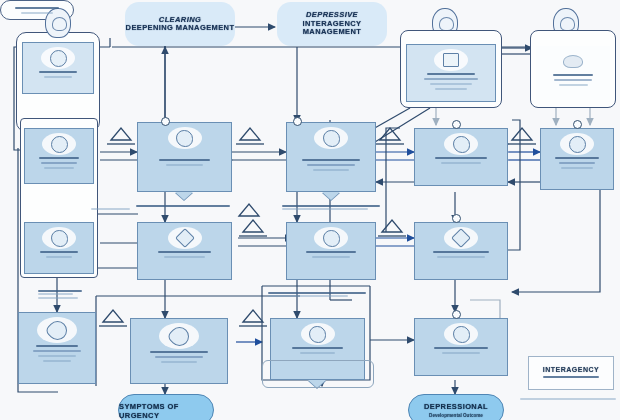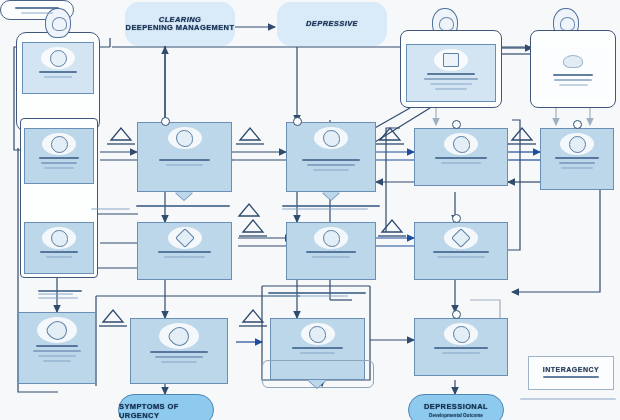--- a/index.html
+++ b/index.html
@@ -191,20 +191,21 @@
       <path d="M500,352 L500,300 L470,300" stroke="#9fb0c0"></path>
     </g>
   </svg>
 
   <div class="hpill" style="left:125px;top:2px;width:110px;height:44px;">
     <div class="l1">CLEARING</div>
     <div class="l2">DEEPENING MANAGEMENT</div>
   </div>
   <div class="hpill" style="left:277px;top:2px;width:110px;height:44px;">
     <div class="l1">DEPRESSIVE</div>
+    <div class="l2">INTERAGENCY MANAGEMENT</div>
   </div>
 
   <div class="wrap" style="left:16px;top:32px;width:84px;height:100px;"></div>
   <div class="wrap" style="left:20px;top:118px;width:78px;height:160px;border-radius:4px;"></div>
 
   <div class="avatar" style="left:45px;top:8px;"></div>
   <div class="avatar" style="left:432px;top:8px;"></div>
   <div class="avatar" style="left:553px;top:8px;"></div>
 
   <div class="node" style="left:22px;top:42px;width:72px;height:52px;">

